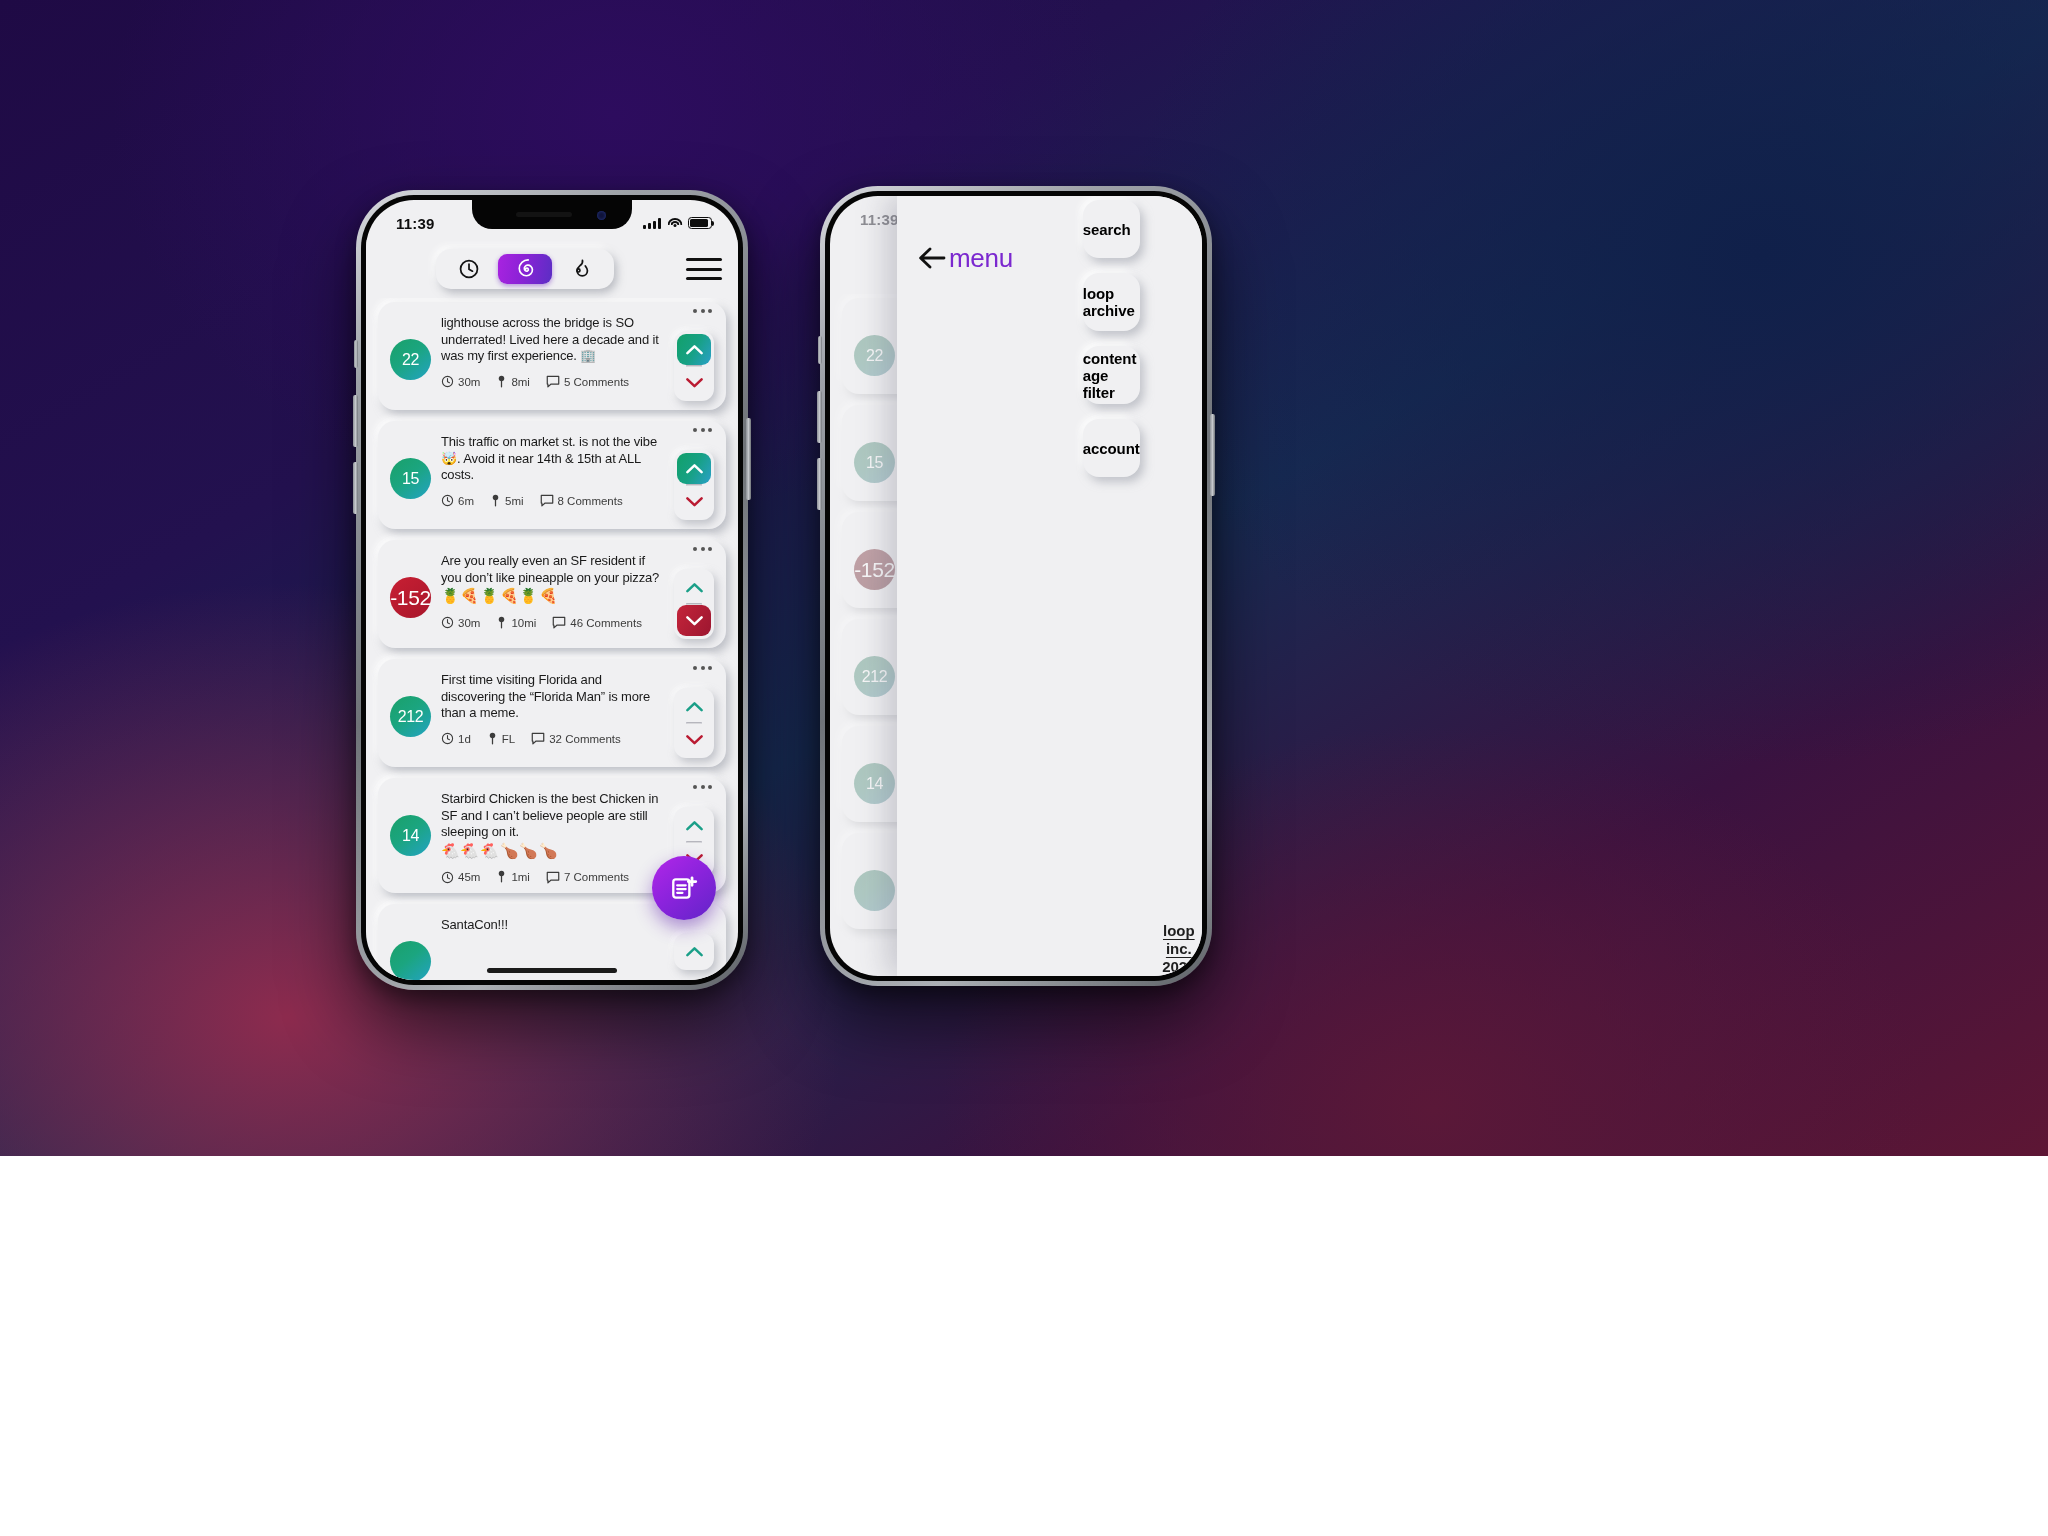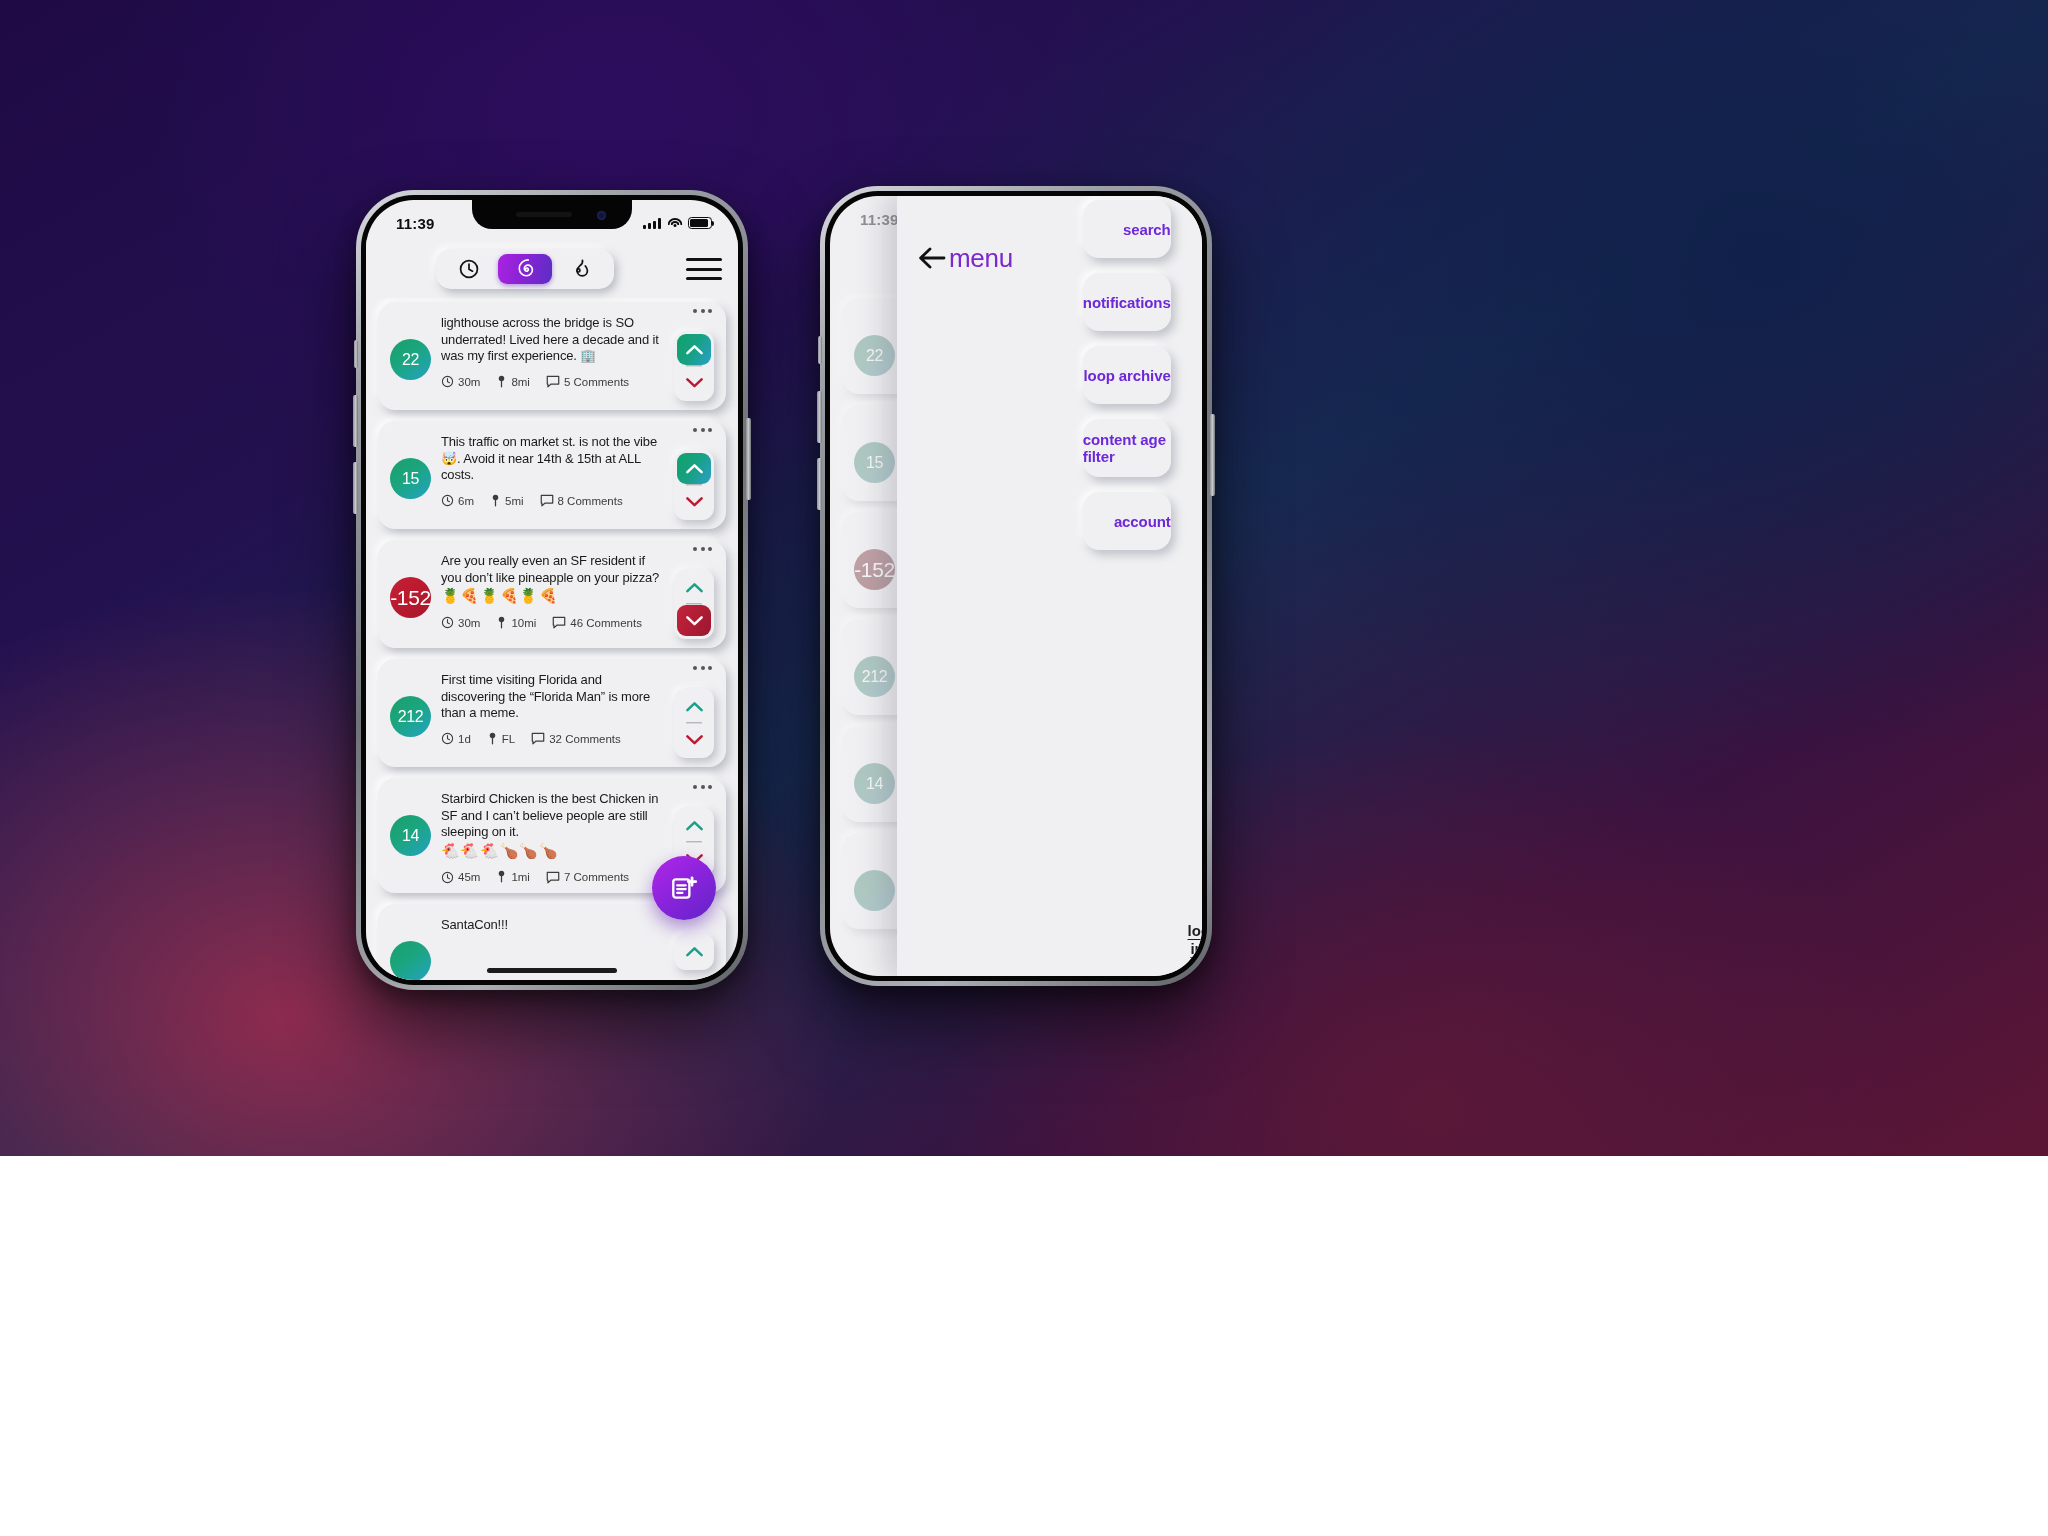--- a/index.html
+++ b/index.html
@@ -260,22 +260,22 @@
     font-size: 26px; font-weight: 400;
     color: #7b28cf;
     letter-spacing: -.3px;
     margin-right: 34px;
   }
   .menu-list { padding: 4px 16px 0 16px; }
   .menu-item {
     height: 58px;
     border-radius: 16px;
     background: #f0f0f2;
-    display: flex; align-items: center; justify-content: flex-end;
-    font-size: 15px; font-weight: 700; color: #6d28d9;
+    display: flex; align-items: center; justify-content: flex-start;
+    font-size: 15px; font-weight: 700; color: #000000;
     margin-bottom: 15px;
     box-shadow: 4px 5px 10px rgba(163,166,176,.62), -3px -3px 7px rgba(255,255,255,.95);
     letter-spacing: -.1px;
   }
   .menu-footer {
     margin-top: auto;
     text-align: center;
   }
   .menu-footer span {
     font-size: 15px; font-weight: 700; color: #1f1f1f;
@@ -679,23 +679,20 @@
               </svg>
             </div>
             <div class="menu-title">menu</div>
           </div>
 
           <div class="menu-list">
             <div class="menu-item">
               <span>search</span>
             </div>
             <div class="menu-item">
-              <span>notifications</span>
-            </div>
-            <div class="menu-item">
               <span>loop archive</span>
             </div>
             <div class="menu-item">
               <span>content age filter</span>
             </div>
             <div class="menu-item">
               <span>account</span>
             </div>
           </div>
 

